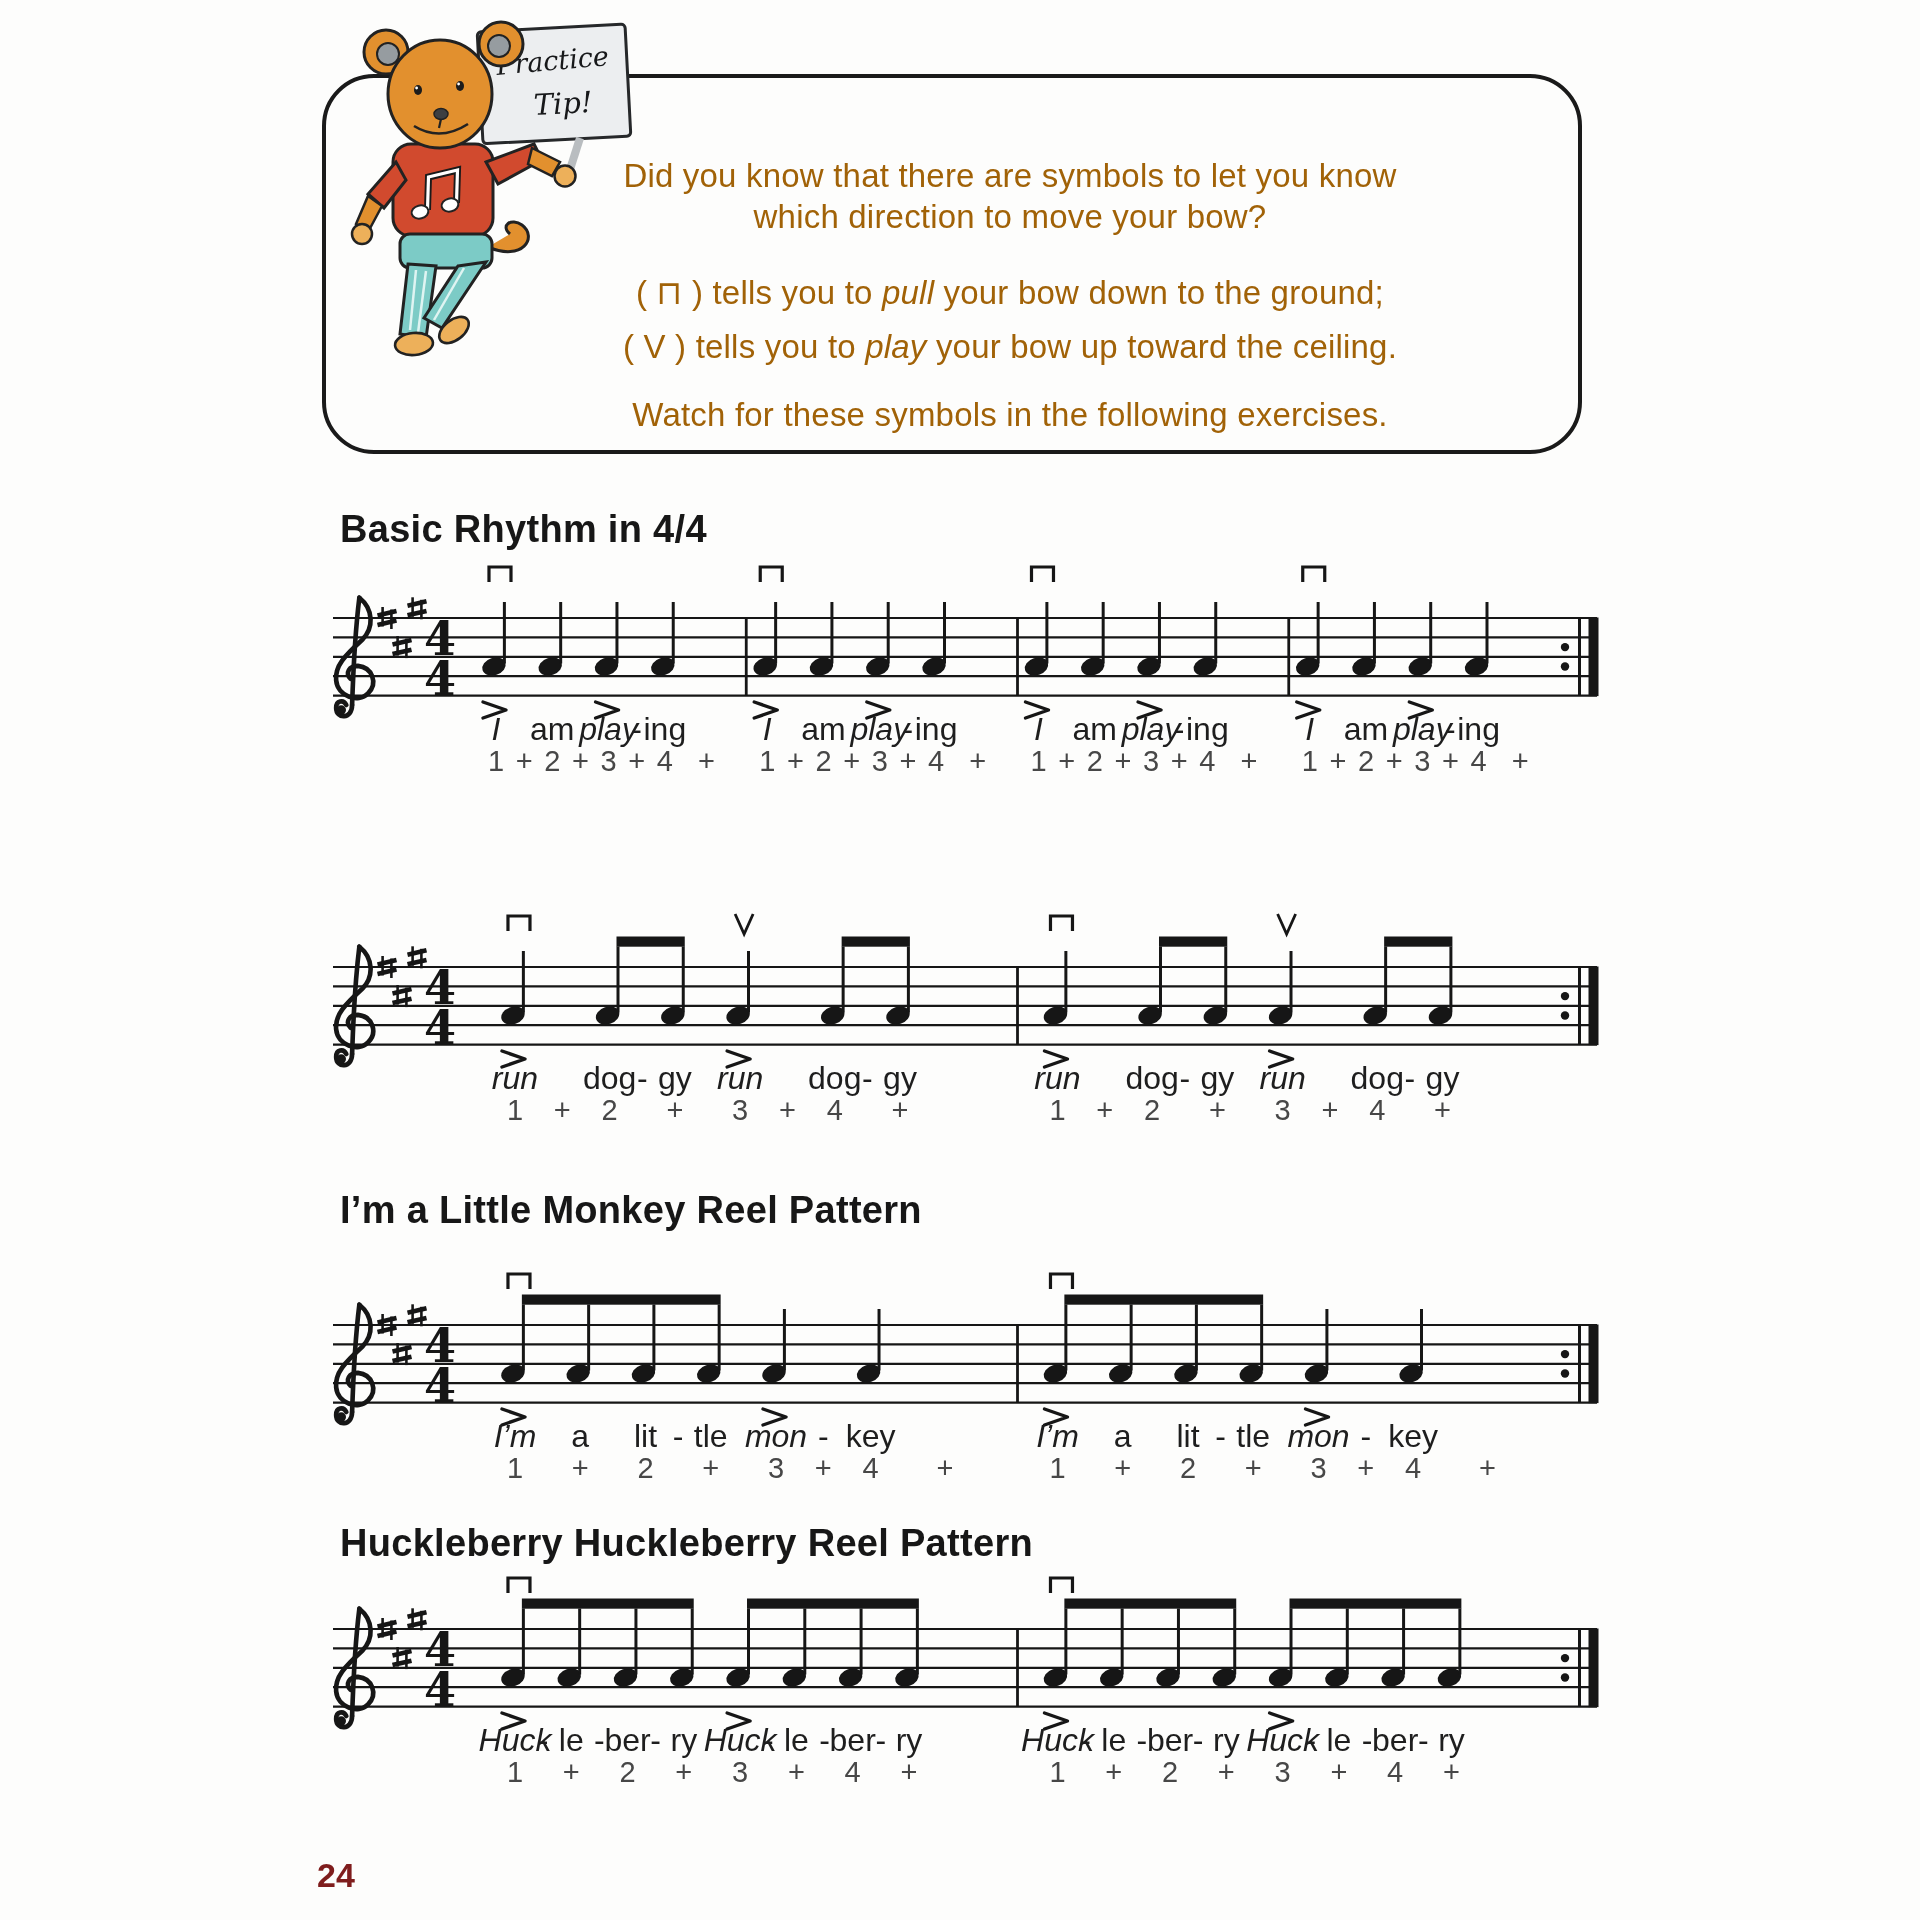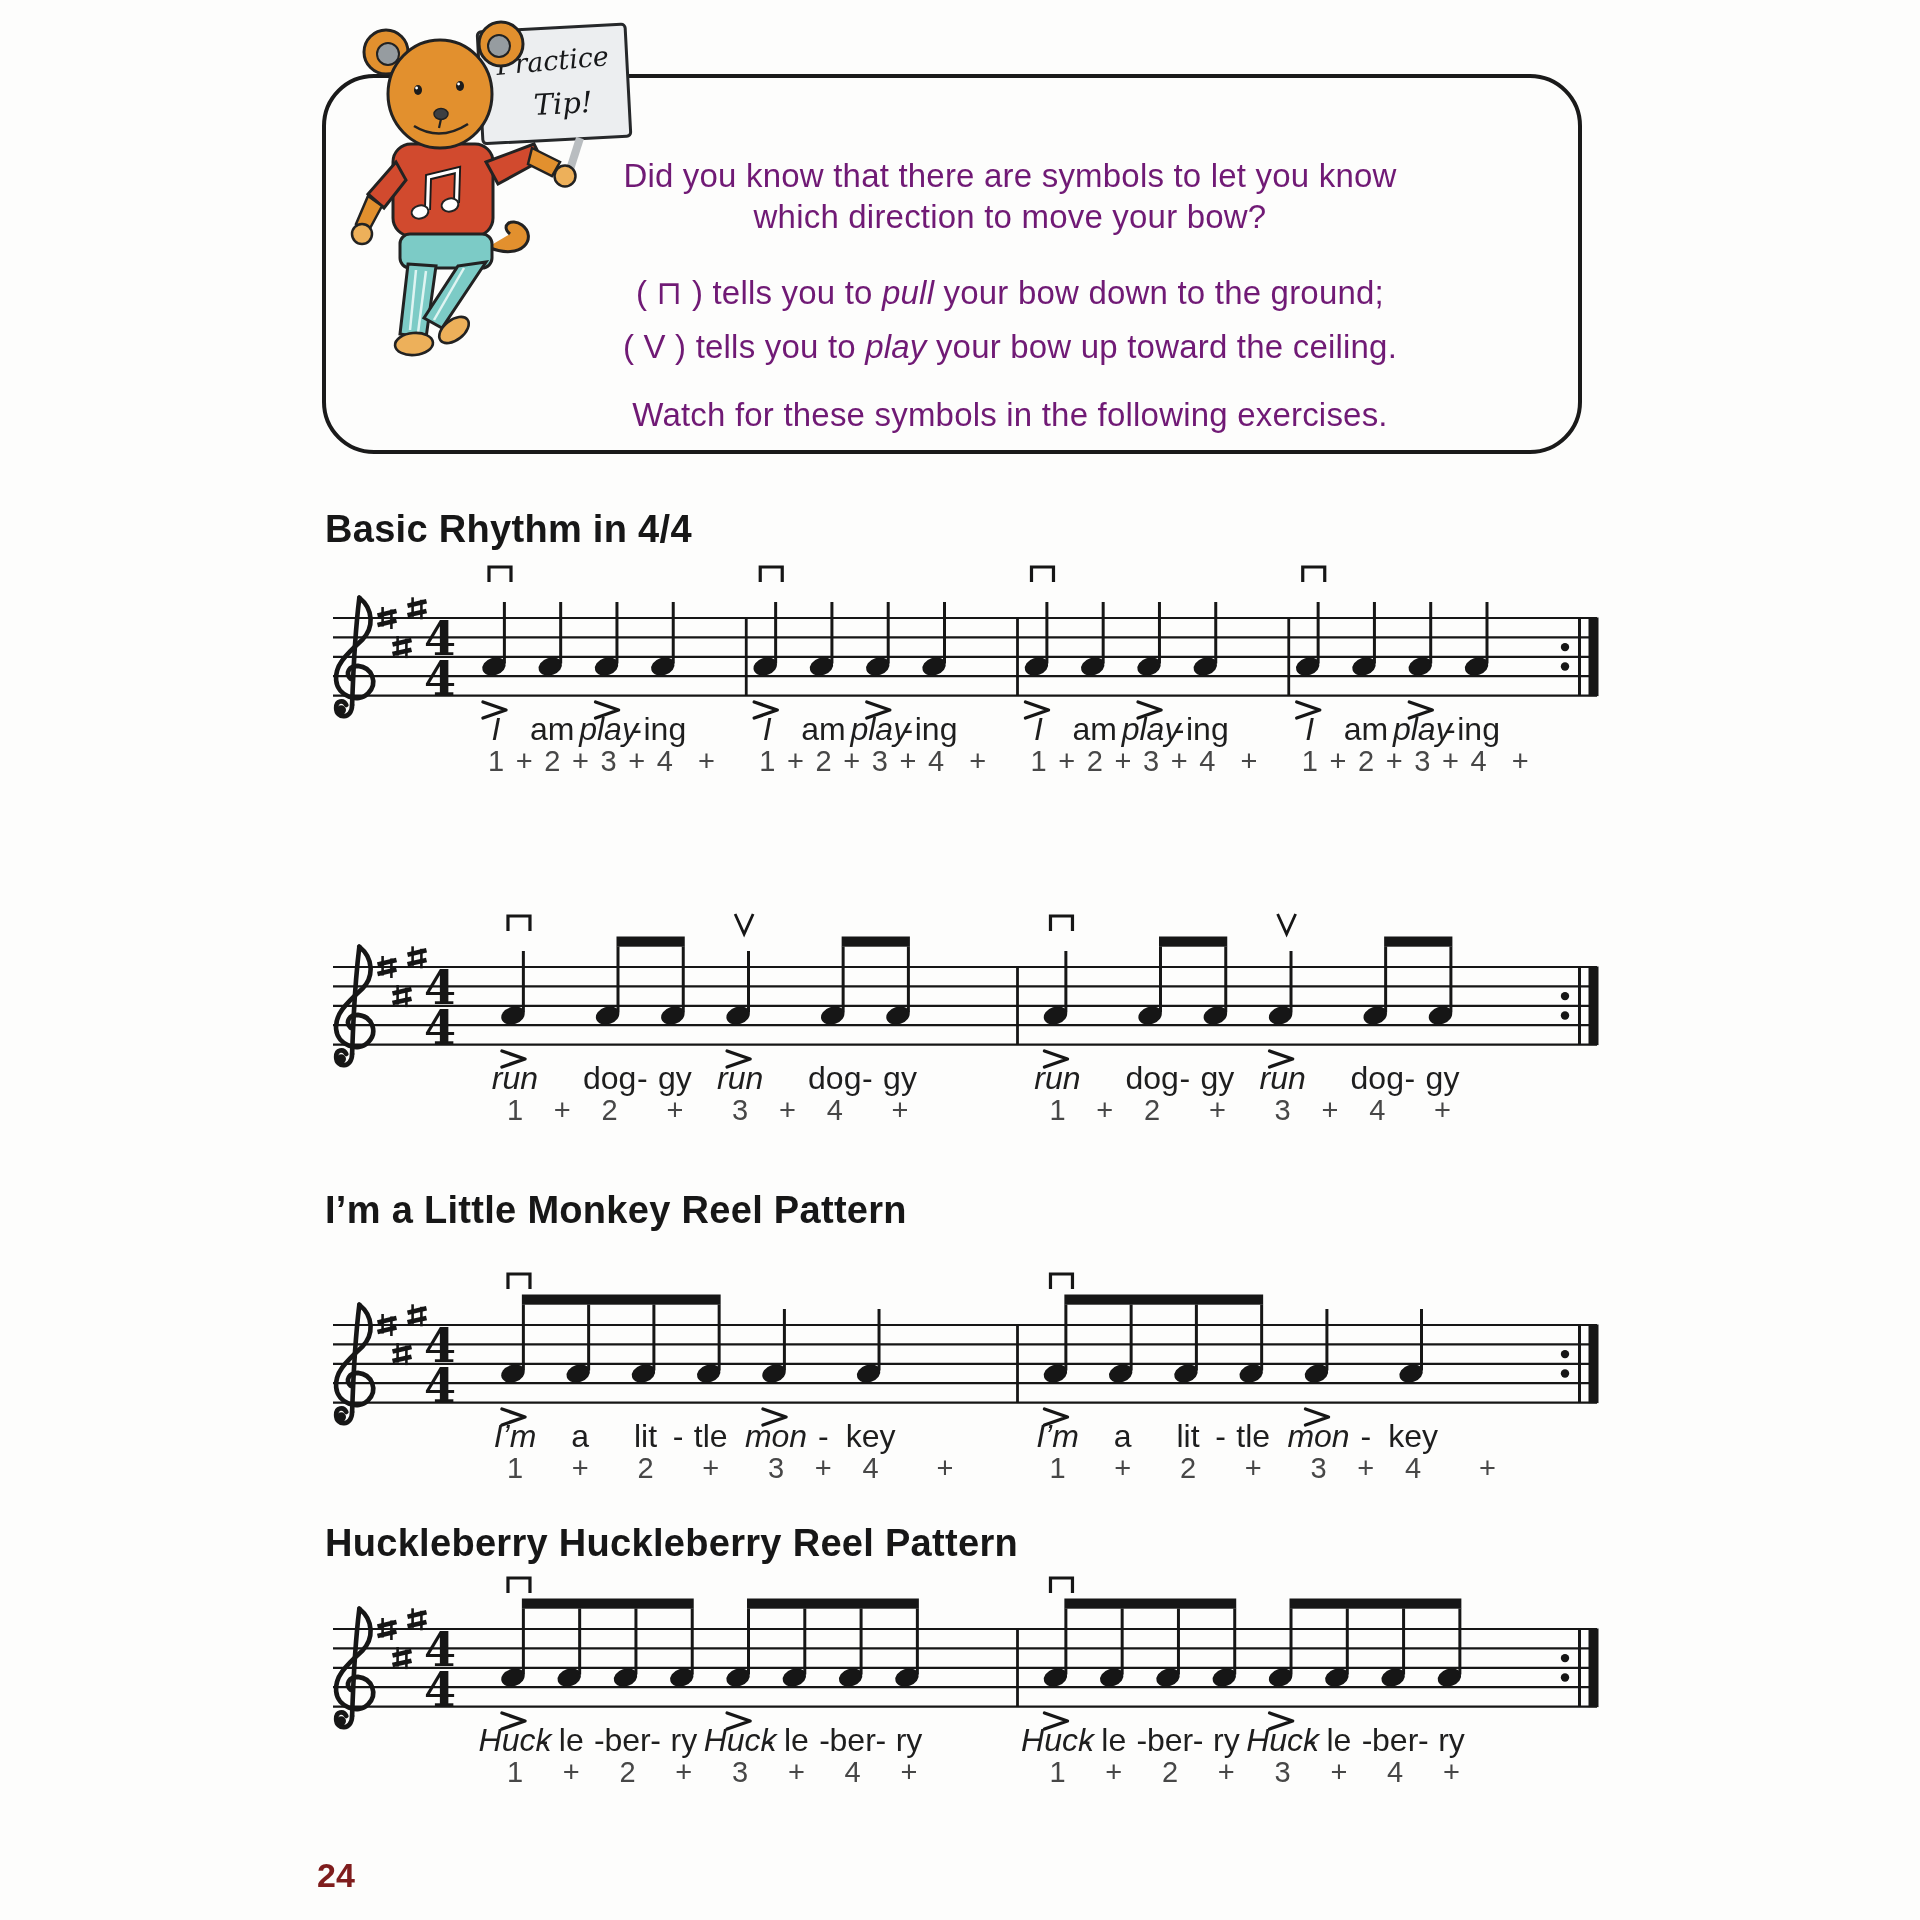--- a/index.html
+++ b/index.html
@@ -1,29 +1,29 @@
 <!DOCTYPE html>
 <html><head>
 <meta charset="utf-8">
 <style>
   html,body{margin:0;padding:0;background:#e8e8e8;}
   #page{position:relative;width:1920px;height:1920px;background:#fdfdfc;
         font-family:"Liberation Sans","DejaVu Sans",sans-serif;color:#232323;overflow:hidden;}
   .tipbox{position:absolute;left:322px;top:74px;width:1252px;height:372px;
           border:4px solid #1a1a1a;border-radius:52px;background:#fdfdfc;}
   .tipline{position:absolute;left:600px;width:820px;text-align:center;
-           font-size:33px;color:#701a75;letter-spacing:.2px;}
+           font-size:33px;color:#a16207;letter-spacing:.2px;}
   .tipline em{font-style:italic;}
   .tip-heading{top:101px;font-size:36px;font-weight:700;letter-spacing:5px;color:#1d1d1d;}
   .tip-intro1{top:157px;}
   .tip-intro2{top:198px;}
   .tip-down{top:273px;}
   .tip-up{top:328px;}
   .tip-outro{top:396px;}
-  .extitle{position:absolute;left:325px;margin:0;font-size:38px;font-weight:700;
+  .extitle{position:absolute;left:340px;margin:0;font-size:38px;font-weight:700;
            color:#171717;letter-spacing:.3px;}
   .mount{position:absolute;left:325px;width:1280px;height:240px;}
   .pagenum{position:absolute;left:317px;top:1856px;font-size:34px;font-weight:700;color:#7f1d1d;}
   svg text{user-select:none;}
 </style>
 </head>
 <body>
 
 <div id="page">
 

